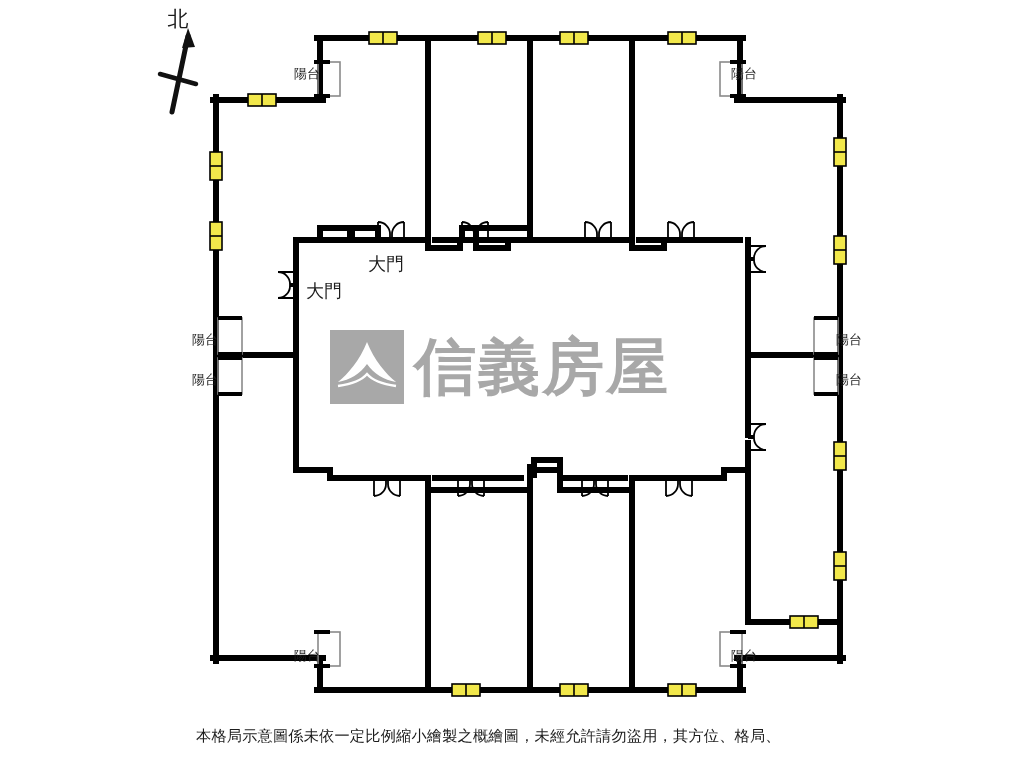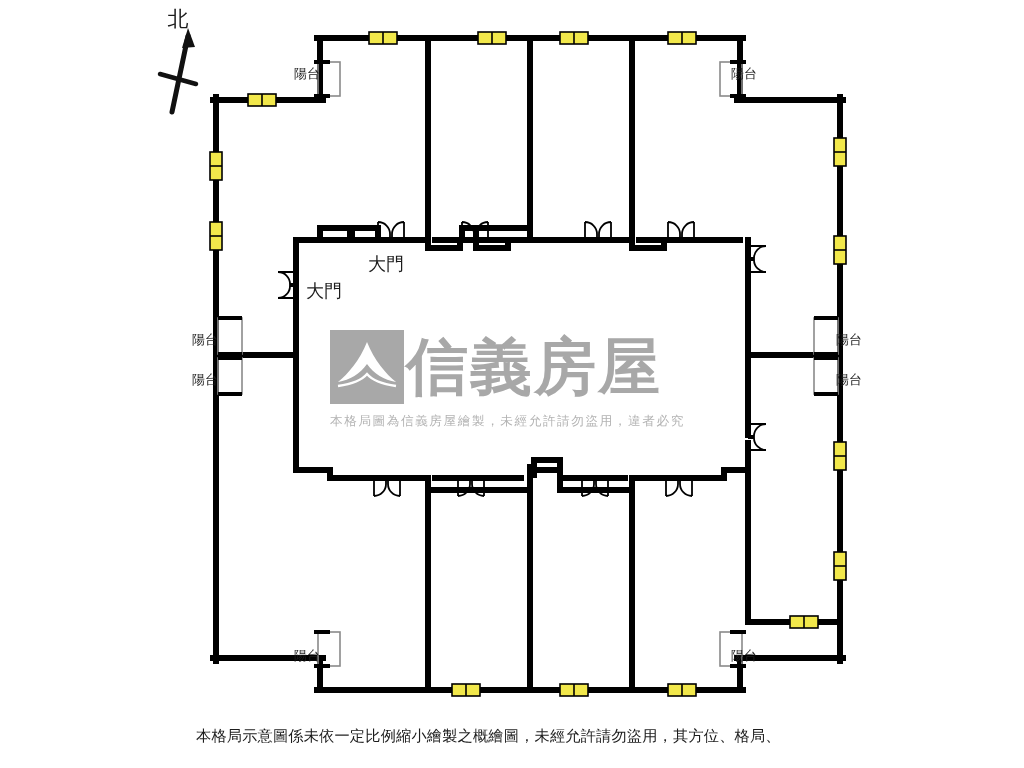--- a/index.html
+++ b/index.html
@@ -44,21 +44,21 @@
     position: absolute;
     left: 330px;
     top: 330px;
     width: 380px;
     pointer-events: none;
     user-select: none;
   }
   .wm-main {
     display: flex;
     align-items: center;
-    gap: 2px;
+    gap: 10px;
     height: 74px;
   }
   .wm-logo {
     width: 74px;
     height: 74px;
     position: relative;
     flex: 0 0 auto;
   }
   .wm-text {
     font-family: "DejaVu Sans", sans-serif;
@@ -373,21 +373,20 @@
     <div class="wm-main">
       <div class="wm-logo">
         <svg viewBox="0 0 74 74" width="74" height="74">
           <rect x="0" y="0" width="74" height="74" fill="#a8a8a8"></rect>
           <path d="M37 12 C 30 30, 18 44, 8 52 C 20 50, 30 44, 37 34 C 44 44, 54 50, 66 52 C 56 44, 44 30, 37 12 Z" fill="#ffffff"></path>
           <path d="M8 56 C 22 54, 32 50, 37 44 C 42 50, 52 54, 66 56" stroke="#ffffff" stroke-width="2.4" fill="none"></path>
         </svg>
       </div>
       <div class="wm-text">信義房屋</div>
     </div>
-    <div class="wm-sub">本格局圖為信義房屋繪製，未經允許請勿盜用，違者必究</div>
   </div>
 
   <div class="disclaimer">
     <div>本格局示意圖係未依一定比例縮小繪製之概繪圖，未經允許請勿盜用，其方位、格局、</div>
     
     
   </div>
 
 </div>
 

